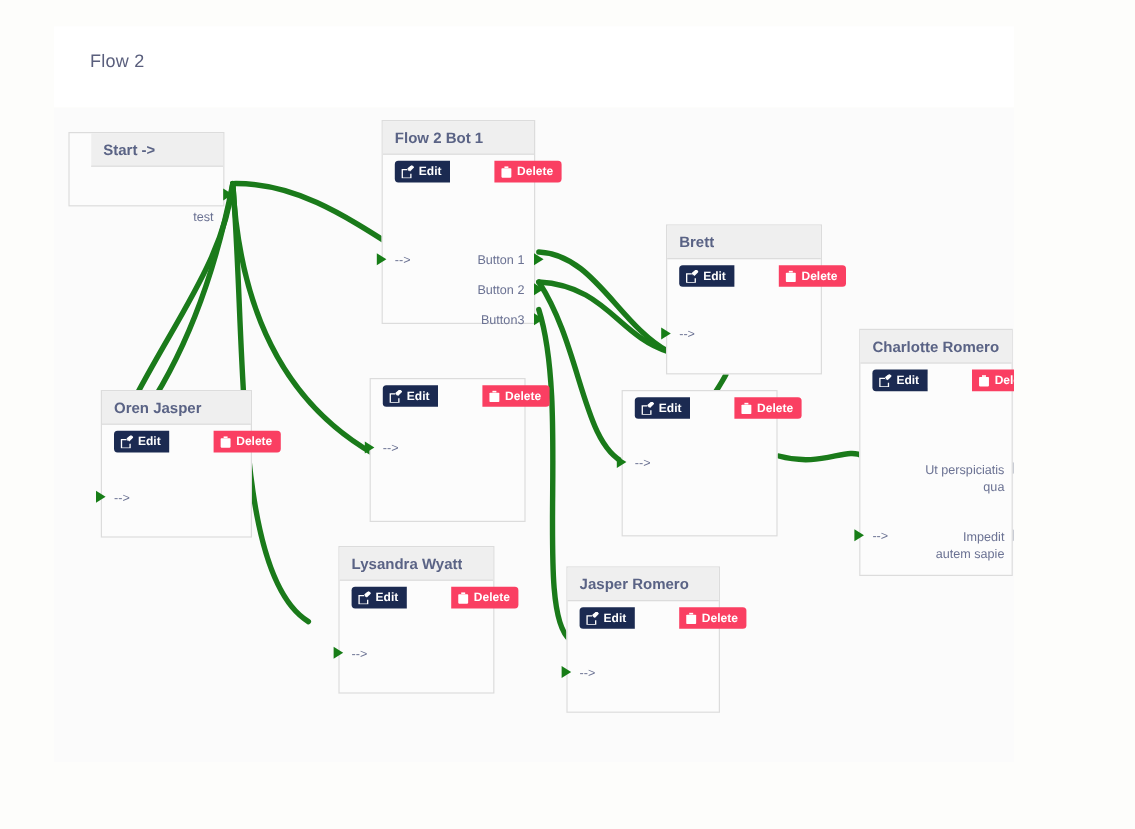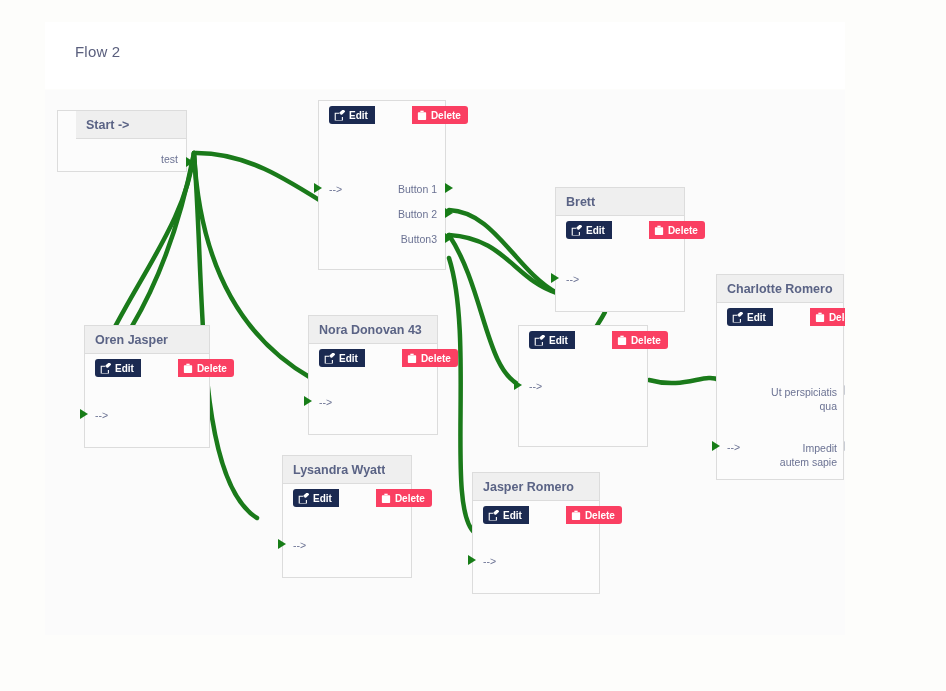--- a/index.html
+++ b/index.html
@@ -108,25 +108,28 @@
         <path d="M 404,168 C 430,250 400,420 430,443" fill="none" stroke="#1a7a1a" stroke-width="4.5" stroke-linecap="round"></path>
         <path d="M 560,222 C 556,230 550,238 545,247" fill="none" stroke="#1a7a1a" stroke-width="4.5" stroke-linecap="round"></path>
         <path d="M 604,290 C 640,300 660,282 674,290" fill="none" stroke="#1a7a1a" stroke-width="4.5" stroke-linecap="round"></path>
       </svg>
     <div id="node-layer">
         <div class="node" style="left: 12px; top: 20px; width: 130px; height: 62px; padding-left: 18px;">
           <div class="node-header">
             <span class="node-title">Start -&gt;</span>
           </div>
           <div class="node-body">
-            <div class="port port-out" style="top:14px">test</div>
+            <div class="port port-out" style="top:36px">test</div>
             <div class="port-arrow green" style="right:-8px;top:18px"></div>
           </div>
         </div>
         <div class="node" style="left: 273px; top: 10px; width: 128px; height: 170px;">
+          <div class="node-header">
+            <span class="node-title">Flow 2 Bot 1</span>
+          </div>
           <div class="node-body">
             <div class="btn-row">
               <div class="btn btn-edit">
                 <span class="ico">
                   <svg width="11" height="11" viewBox="0 0 16 16">
                     <path d="M1 4 h7 v1.6 H2.6 v8.8 h8.8 V10 h1.6 v5.4 H1 Z" fill="#fff"></path>
                     <path d="M14.8 1.2 L11 5 l-2.2 .6 .6-2.2 3.8-3.8 z M9 6.4 l1.2-.3 -1-1 -.3 1.2 z" fill="#fff"></path>
                     <path d="M8.2 3.2 L13.4 -1 l3 3 -5.2 5.2 -3-3 z" fill="#fff"></path>
                   </svg>
                 </span>
@@ -240,23 +243,20 @@
                   </svg>
                 </span>
                 <span>Delete</span>
               </div>
             </div>
             <div class="port port-in" style="top:55px">--&gt;</div>
             <div class="port-arrow green" style="left:-5px;top:55px"></div>
           </div>
         </div>
         <div class="node" style="left: 263px; top: 225px; width: 130px; height: 120px;">
-          <div class="node-header">
-            <span class="node-title">Nora Donovan 43</span>
-          </div>
           <div class="node-body">
             <div class="btn-row">
               <div class="btn btn-edit">
                 <span class="ico">
                   <svg width="11" height="11" viewBox="0 0 16 16">
                     <path d="M1 4 h7 v1.6 H2.6 v8.8 h8.8 V10 h1.6 v5.4 H1 Z" fill="#fff"></path>
                     <path d="M14.8 1.2 L11 5 l-2.2 .6 .6-2.2 3.8-3.8 z M9 6.4 l1.2-.3 -1-1 -.3 1.2 z" fill="#fff"></path>
                     <path d="M8.2 3.2 L13.4 -1 l3 3 -5.2 5.2 -3-3 z" fill="#fff"></path>
                   </svg>
                 </span>

